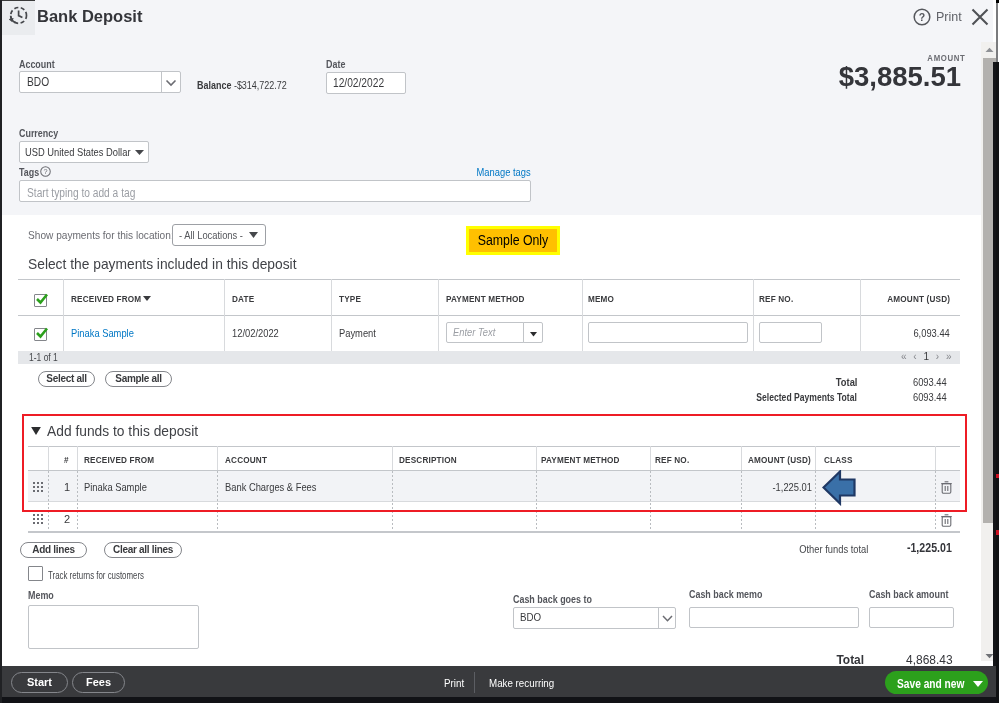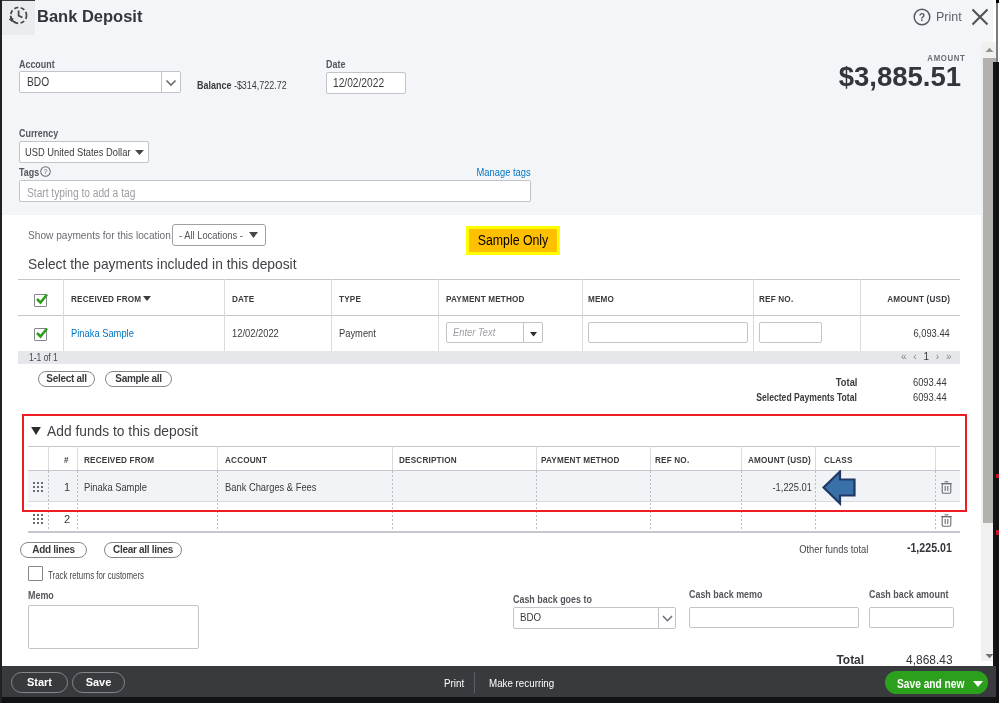--- a/index.html
+++ b/index.html
@@ -262,21 +262,21 @@
   <div class="lbl" style="left:689px;top:588px;">Cash back memo</div>
   <div class="inp" style="left:689px;top:607px;width:170px;height:21px;"></div>
   <div class="lbl" style="left:869px;top:588px;">Cash back amount</div>
   <div class="inp" style="left:869px;top:607px;width:85px;height:21px;"></div>
   <div class="abs mr" style="right:135px;top:652px;font-size:13px;font-weight:bold;color:#34353a;">Total</div>
   <div class="abs mr" style="right:46px;top:652px;font-size:13px;color:#34353a;">4,868.43</div>
 
   <div class="abs" style="left:0;top:666px;width:999px;height:31px;background:#393a3d;"></div>
   <div class="abs" style="left:0;top:697px;width:999px;height:6px;background:#111216;"></div>
   <div class="abs" style="left:11px;top:672px;width:57px;height:21px;border:1px solid #84868b;border-radius:11px;color:#fff;font-size:11px;font-weight:bold;text-align:center;line-height:19px;">Start</div>
-  <div class="abs" style="left:72px;top:672px;width:53px;height:21px;border:1px solid #84868b;border-radius:11px;color:#fff;font-size:11px;font-weight:bold;text-align:center;line-height:19px;">Save</div>
+  <div class="abs" style="left:72px;top:672px;width:53px;height:21px;border:1px solid #84868b;border-radius:11px;color:#fff;font-size:11px;font-weight:bold;text-align:center;line-height:19px;">Fees</div>
   <div class="abs nl" style="left:444px;top:677px;font-size:11.5px;color:#fff;">Print</div>
   <div class="abs" style="left:474px;top:672px;width:1px;height:21px;background:#5c5e63;"></div>
   <div class="abs nl" style="left:489px;top:677px;font-size:11.5px;color:#fff;">Make recurring</div>
   <div class="abs" style="left:885px;top:671px;width:103px;height:23px;background:#2ca01c;border-radius:12px;"></div>
   <div class="abs nl" style="left:897px;top:677px;font-size:12px;font-weight:bold;color:#fff;">Save and new</div>
   <svg class="abs" style="left:973px;top:681px;" width="10" height="6" viewBox="0 0 10 6">
       <path d="M0 0 L5 6 L10 0 Z" fill="#fff"></path>
     </svg>
 
   <div class="abs" style="left:981px;top:42px;width:15px;height:619px;background:#f1f0ee;"></div>

